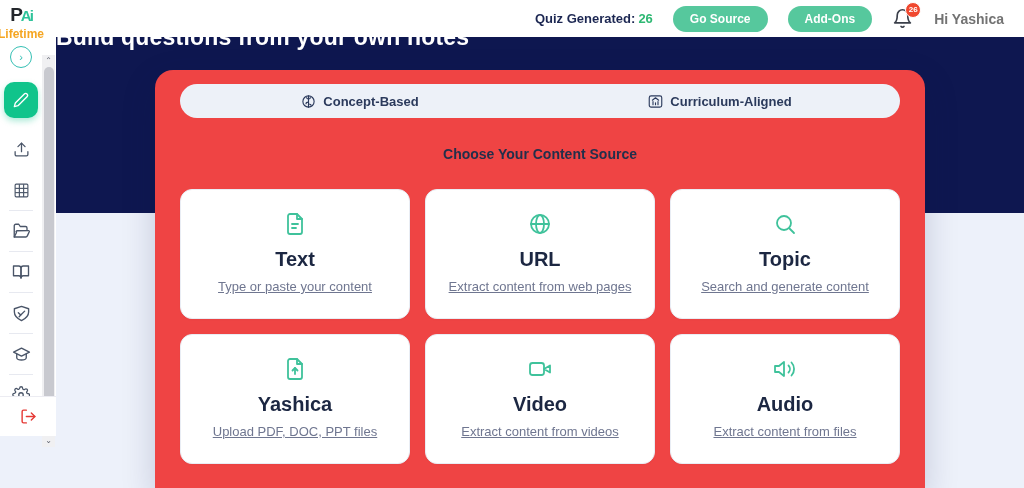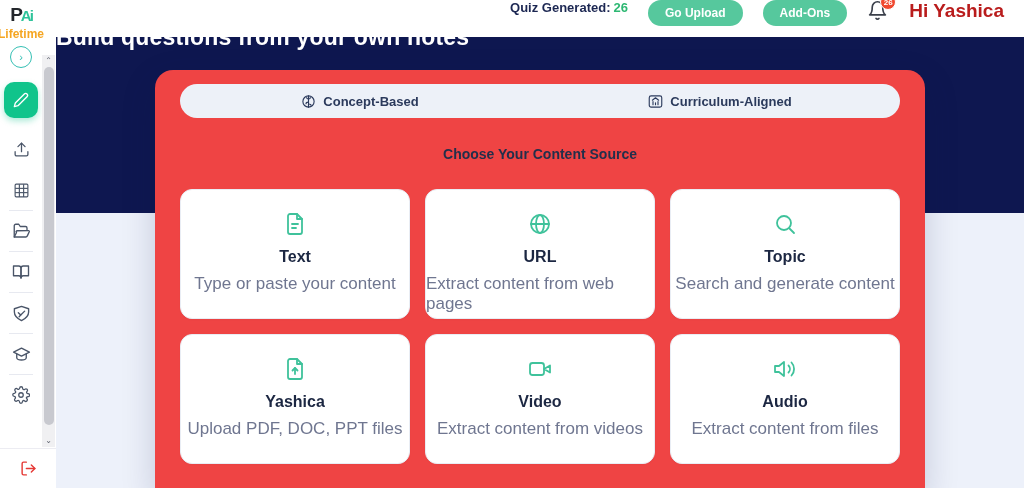--- a/index.html
+++ b/index.html
@@ -1,20 +1,20 @@
 <!DOCTYPE html>
 <html><head>
 <meta charset="utf-8">
 <style>
   * { margin:0; padding:0; box-sizing:border-box; }
   html,body { width:1024px; height:488px; overflow:hidden; }
   body { font-family:"Liberation Sans", sans-serif; background:#edf1fa; position:relative; }
 
   
-  .sidebar { position:absolute; left:0; top:0; width:56px; height:488px; background:#ffffff; z-index:30; }
+  .sidebar { position:absolute; left:0; top:0; width:56px; height:436px; background:#ffffff; z-index:30; }
   .sidebar-inner { width:42px; display:flex; flex-direction:column; align-items:center; }
   .logo { margin-top:4px; font-weight:bold; font-size:19px; letter-spacing:-2px; }
   .logo .lp { color:#23262b; }
   .logo .lai { color:#2ec39a; font-size:15px; }
   .plan-badge { color:#f5a623; font-size:12px; font-weight:bold; margin-top:1px; }
   .chevron-circle { margin-top:5px; width:22px; height:22px; border:1.3px solid #35c0b4; border-radius:50%;
     display:flex; align-items:center; justify-content:center; color:#35c0b4; font-size:11px; cursor:pointer; }
   .pencil-btn { margin-top:14px; width:34px; height:36px; background:#10c48b; border-radius:10px;
     display:flex; align-items:center; justify-content:center; cursor:pointer; box-shadow:0 3px 6px rgba(16,196,139,.35); }
   .side-ico { margin-top:21px; width:20px; height:20px; display:flex; align-items:center; justify-content:center; cursor:pointer; }
@@ -22,50 +22,50 @@
   .side-div + .side-ico { margin-top:10px; }
   .sb-scroll { position:absolute; left:42px; top:55px; width:13px; height:392px; background:#f0f0f2; }
   .sb-thumb { position:absolute; left:1.5px; top:12px; width:10px; height:358px; background:#c8c9cf; border-radius:5px; }
   .sb-arrow { position:absolute; left:0; width:13px; height:12px; font-size:8px; color:#606470; text-align:center; line-height:12px; }
   .sb-arrow.up { top:0; } .sb-arrow.down { bottom:0; }
   .sidebar-bottom { position:absolute; left:0; bottom:0; width:56px; border-top:1px solid #ececf2; height:40px;
     display:flex; align-items:center; justify-content:center; background:#fff; }
 
   
   .header { position:absolute; left:56px; top:0; width:968px; height:37px; background:#ffffff; z-index:20;
-    display:flex; align-items:flex-start; justify-content:flex-end; padding-right:20px; gap:20px; }
+    display:flex; align-items:center; justify-content:flex-end; padding-right:20px; gap:20px; }
   .quiz-counter { font-size:13px; font-weight:bold; color:#1c2752; }
   .quiz-counter .count { color:#2eb873; margin-left:3px; }
   .pill-btn { background:#56c89d; color:#ffffff; border:none; font-family:inherit; font-size:12px; font-weight:bold;
     padding:6px 17px; border-radius:16px; cursor:pointer; }
   .bell-wrap { position:relative; width:22px; height:22px; cursor:pointer; }
   .notif-badge { position:absolute; top:-6px; right:-7px; min-width:16px; height:16px; background:#f0482f;
     color:#fff; border-radius:50%; font-size:8px; font-weight:bold; display:flex; align-items:center;
     justify-content:center; border:1.5px solid #fff; }
-  .greeting { font-size:19px; font-weight:bold; color:#b91c1c; }
+  .greeting { font-size:14px; font-weight:bold; color:#737373; }
 
   
   .hero { position:absolute; left:56px; top:37px; width:968px; height:176px; background:#0e1750; overflow:hidden; z-index:1; }
   .hero-title { margin-top:-13px; text-align:left; color:#ffffff; font-size:23px; font-weight:bold; letter-spacing:.2px; }
 
   
   .main-card { position:absolute; left:155px; top:70px; width:770px; height:420px; background:#ef4444;
     border-radius:18px 18px 0 0; box-shadow:0 12px 34px rgba(13,23,80,.18); z-index:10; }
   .tabbar { margin:14px 25px 0; height:34px; background:#edf1f8; border-radius:17px; display:flex; }
   .tab { flex:1; display:flex; align-items:center; justify-content:center; gap:7px; font-size:13px; font-weight:bold;
     color:#2b3a5c; border-radius:17px; cursor:pointer; }
   .tab.active { background:#41c39b; color:#ffffff; box-shadow:0 2px 6px rgba(65,195,155,.4); }
   .content-heading { margin-top:28px; text-align:center; font-size:14px; font-weight:bold; color:#232f4b; }
 
   .source-grid { margin:27px 25px 0; display:grid; grid-template-columns:repeat(3,1fr); gap:15px; }
   .source-card { background:#ffffff; border:1px solid #e9edf4; border-radius:12px; height:130px; cursor:pointer;
     display:flex; flex-direction:column; align-items:center; padding-top:21px; box-shadow:0 1px 2px rgba(30,42,74,.03); }
   .source-card .s-icon { width:26px; height:26px; display:flex; align-items:center; justify-content:center; }
-  .source-card .s-title { margin-top:11px; font-size:16px; font-weight:bold; color:#1c2742; }
-  .source-card .s-desc { margin-top:8px; font-size:17px; color:#6f7690; }
+  .source-card .s-title { margin-top:11px; font-size:20px; font-weight:bold; color:#1c2742; }
+  .source-card .s-desc { margin-top:8px; font-size:13px; color:#6f7690;text-decoration:underline; }
 
   svg { display:block; }
 </style>
 </head>
 <body>
 
 <div class="sidebar">
   <div class="sidebar-inner">
     <div class="logo"><span class="lp">P</span><span class="lai">Ai</span></div>
     <div class="plan-badge">Lifetime</div>
@@ -174,21 +174,21 @@
           <line x1="21" y1="12" x2="9" y2="12"></line>
         </svg>
     </span>
   </div>
 </div>
 
 <div class="header">
   <div class="quiz-counter">
     <span>Quiz Generated:</span><span class="count">26</span>
   </div>
-  <button class="pill-btn">Go Upload</button>
+  <button class="pill-btn">Go Source</button>
   <button class="pill-btn">Add-Ons</button>
   <div class="bell-wrap">
     <span>
       <svg width="21" height="21" viewBox="0 0 24 24" fill="none" stroke="#3a3f4a" stroke-width="1.9" stroke-linecap="round" stroke-linejoin="round">
           <path d="M18 8a6 6 0 1 0-12 0c0 7-3 9-3 9h18s-3-2-3-9"></path>
           <path d="M13.7 21a2 2 0 0 1-3.4 0"></path>
         </svg>
     </span>
     <span class="notif-badge">26</span>
   </div>

